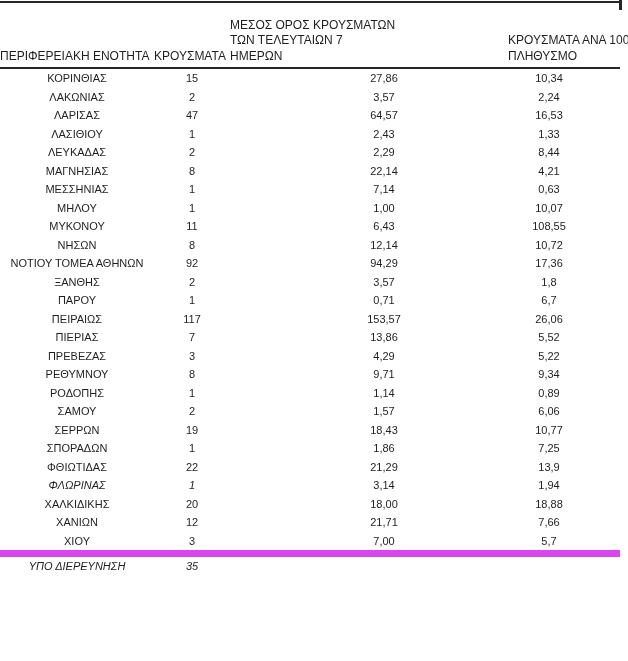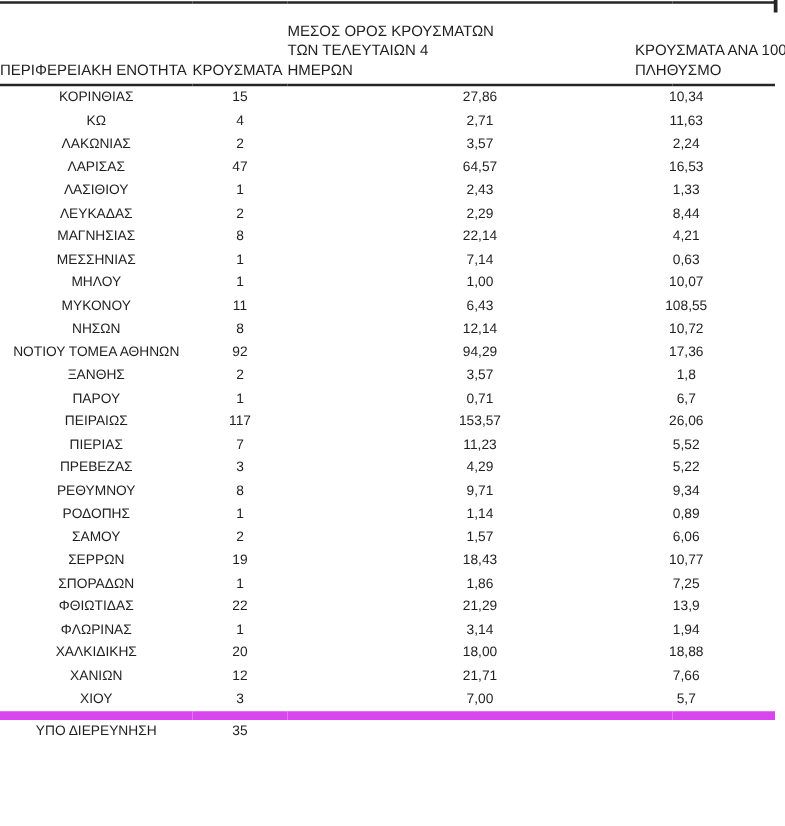--- a/index.html
+++ b/index.html
@@ -55,21 +55,21 @@
 
   
   .shift-left {
     display: inline-block;
     transform: translateX(-30px);
     white-space: nowrap;
   }
   thead .shift-left { display: block; transform: translateX(-30px); }
 
   tr.sep-above td { border-top: 7px solid #d946ef; }
-  .italic { }
+  .italic { font-style: italic; }
 
   .top-right-tick {
     position: absolute;
     left: 619px;
     top: 0;
     width: 2.5px;
     height: 10px;
     background: #262626;
   }
 </style>
@@ -87,43 +87,37 @@
     <thead>
       <tr>
         <td>
           <span class="hline">ΠΕΡΙΦΕΡΕΙΑΚΗ ΕΝΟΤΗΤΑ</span>
         </td>
         <td>
           <span class="hline">ΚΡΟΥΣΜΑΤΑ</span>
         </td>
         <td>
           <span class="hline">ΜΕΣΟΣ ΟΡΟΣ ΚΡΟΥΣΜΑΤΩΝ</span>
-          <span class="hline">ΤΩΝ ΤΕΛΕΥΤΑΙΩΝ 4</span>
+          <span class="hline">ΤΩΝ ΤΕΛΕΥΤΑΙΩΝ 7</span>
           <span class="hline">ΗΜΕΡΩΝ</span>
         </td>
         <td>
           <span class="hline shift-left">ΚΡΟΥΣΜΑΤΑ ΑΝΑ 100000</span>
           <span class="hline shift-left">ΠΛΗΘΥΣΜΟ</span>
         </td>
       </tr>
     </thead>
     <tbody id="rows-body">
         <tr>
     <td>ΚΟΡΙΝΘΙΑΣ</td>
     <td>15</td>
     <td>27,86</td>
     <td><span class="shift-left">10,34</span></td>
   </tr>
         <tr>
-    <td>ΚΩ</td>
-    <td>4</td>
-    <td>2,71</td>
-    <td><span class="shift-left">11,63</span></td>
-  </tr>
-        <tr>
     <td>ΛΑΚΩΝΙΑΣ</td>
     <td>2</td>
     <td>3,57</td>
     <td><span class="shift-left">2,24</span></td>
   </tr>
         <tr>
     <td>ΛΑΡΙΣΑΣ</td>
     <td>47</td>
     <td>64,57</td>
     <td><span class="shift-left">16,53</span></td>
@@ -190,21 +184,21 @@
   </tr>
         <tr>
     <td>ΠΕΙΡΑΙΩΣ</td>
     <td>117</td>
     <td>153,57</td>
     <td><span class="shift-left">26,06</span></td>
   </tr>
         <tr>
     <td>ΠΙΕΡΙΑΣ</td>
     <td>7</td>
-    <td>11,23</td>
+    <td>13,86</td>
     <td><span class="shift-left">5,52</span></td>
   </tr>
         <tr>
     <td>ΠΡΕΒΕΖΑΣ</td>
     <td>3</td>
     <td>4,29</td>
     <td><span class="shift-left">5,22</span></td>
   </tr>
         <tr>
     <td>ΡΕΘΥΜΝΟΥ</td>

